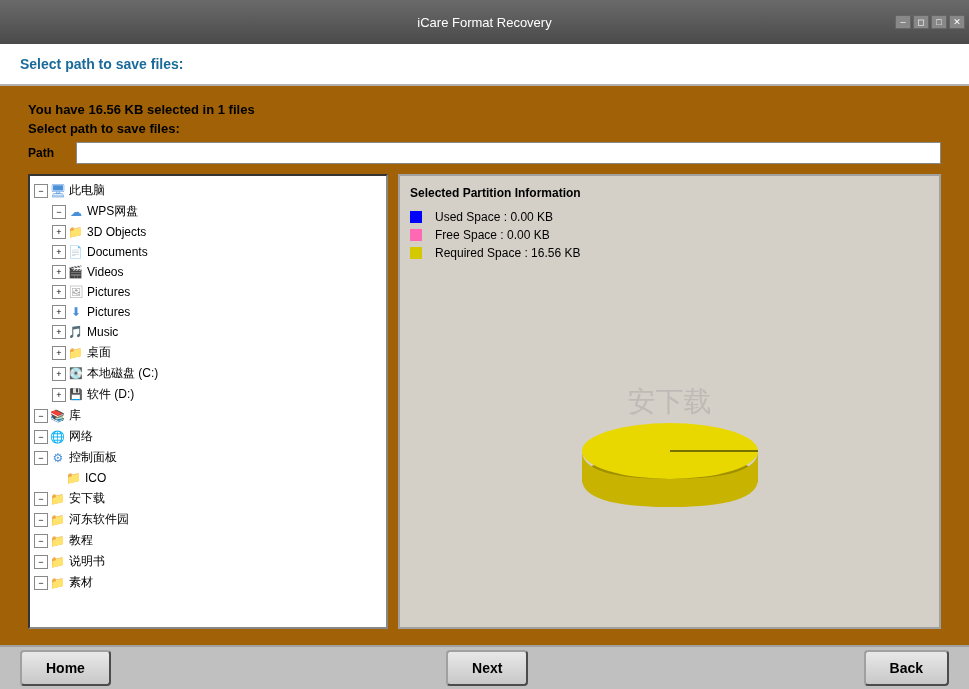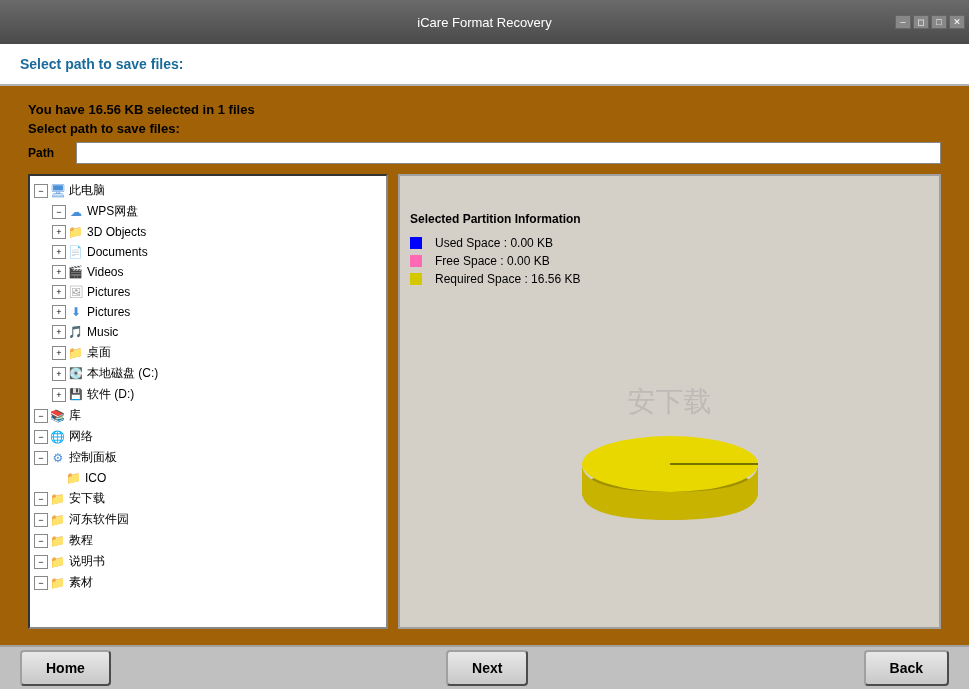--- a/index.html
+++ b/index.html
@@ -167,21 +167,20 @@
       display: flex;
       flex-direction: column;
       padding: 10px;
       position: relative;
     }
     .partition-info-title {
       font-size: 12px;
       color: #000;
       font-weight: bold;
       margin-bottom: 10px;
-      margin-top: 26px;
     }
     .legend-item {
       display: flex;
       align-items: center;
       gap: 13px;
       margin-bottom: 4px;
       font-size: 12px;
     }
     .legend-color {
       width: 12px;

